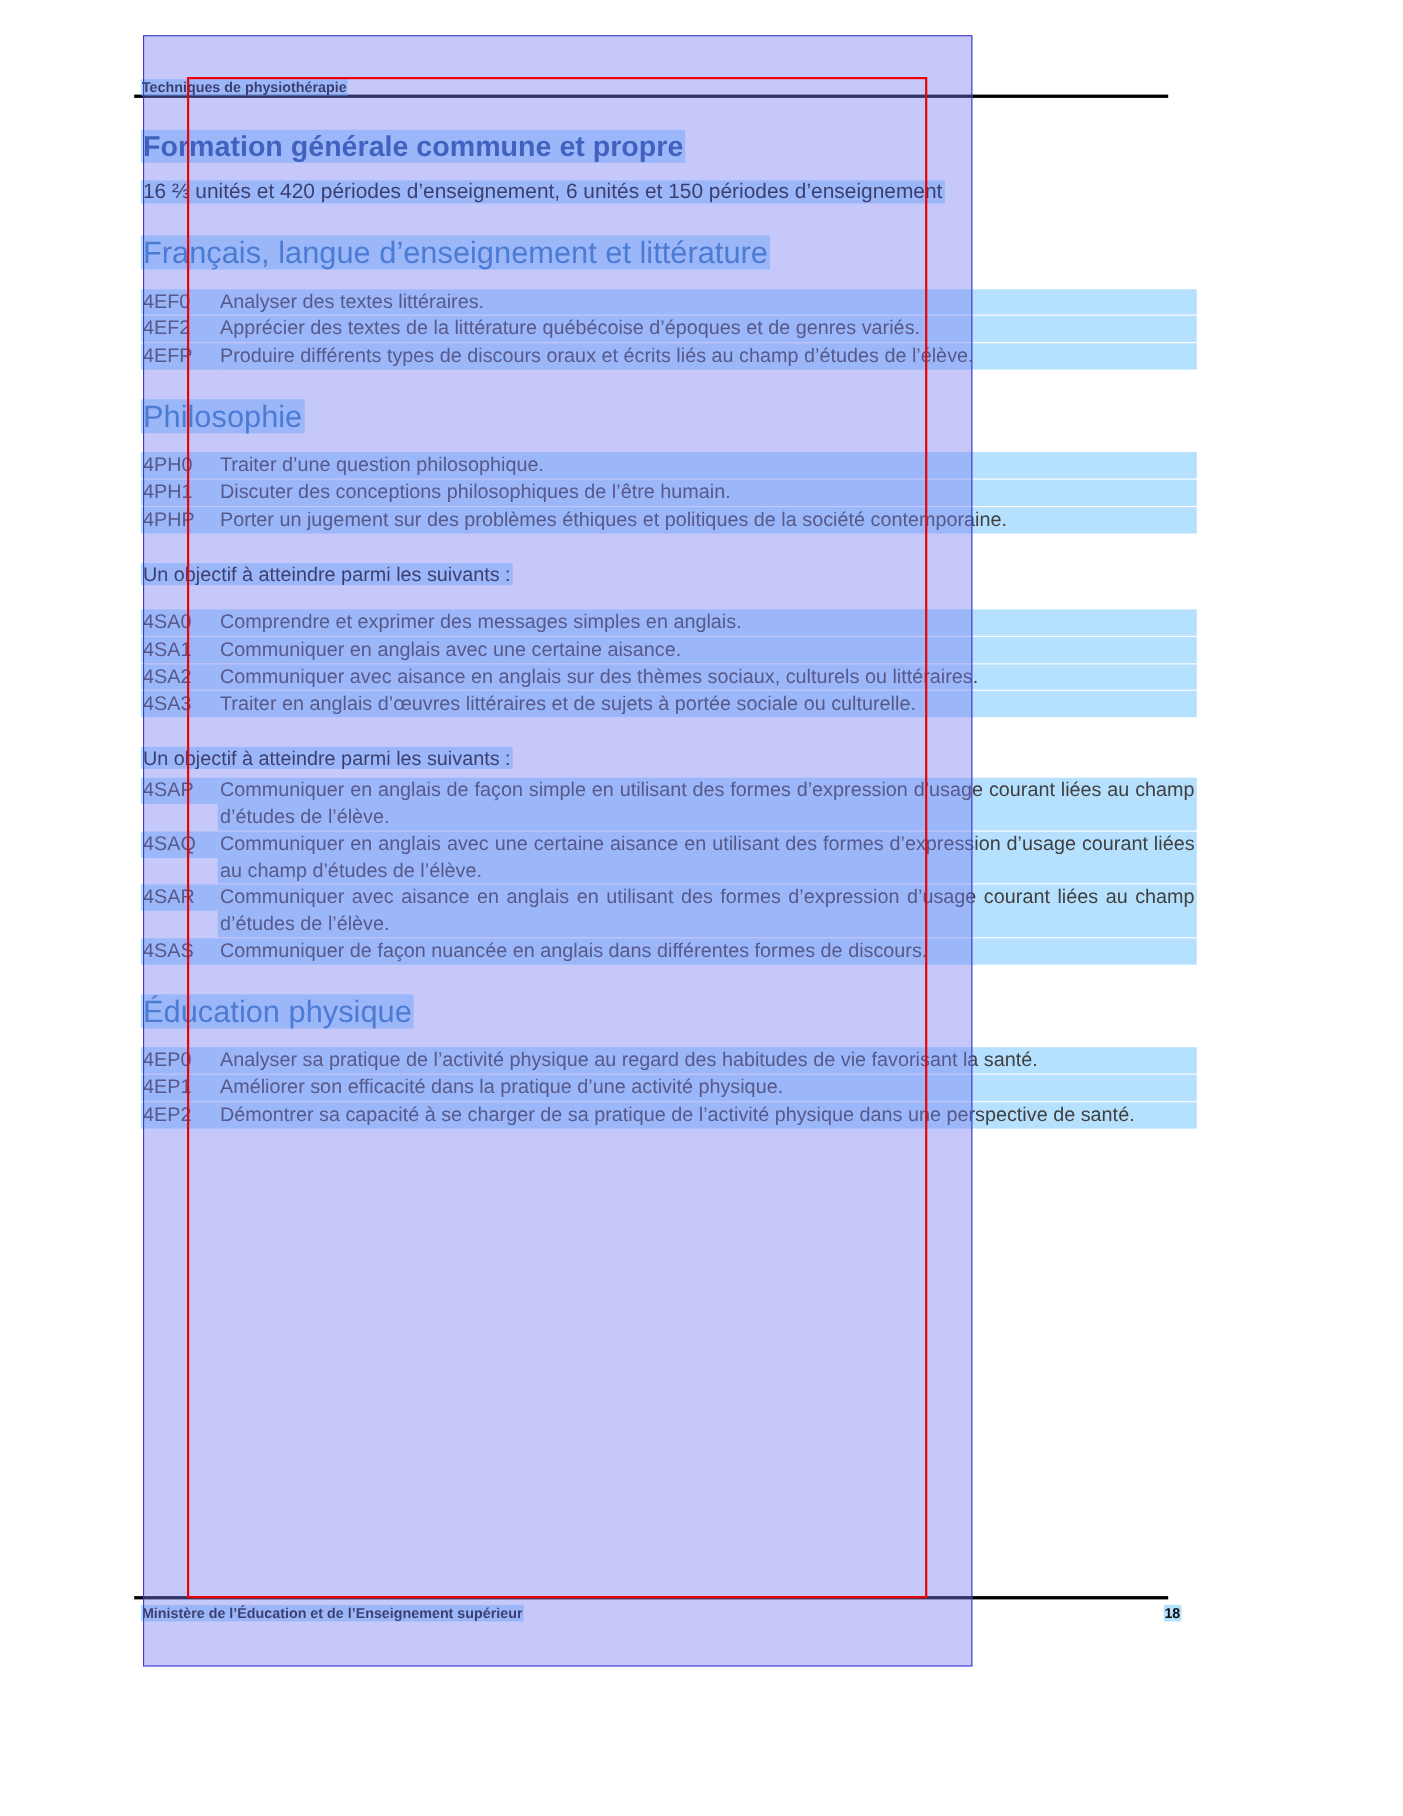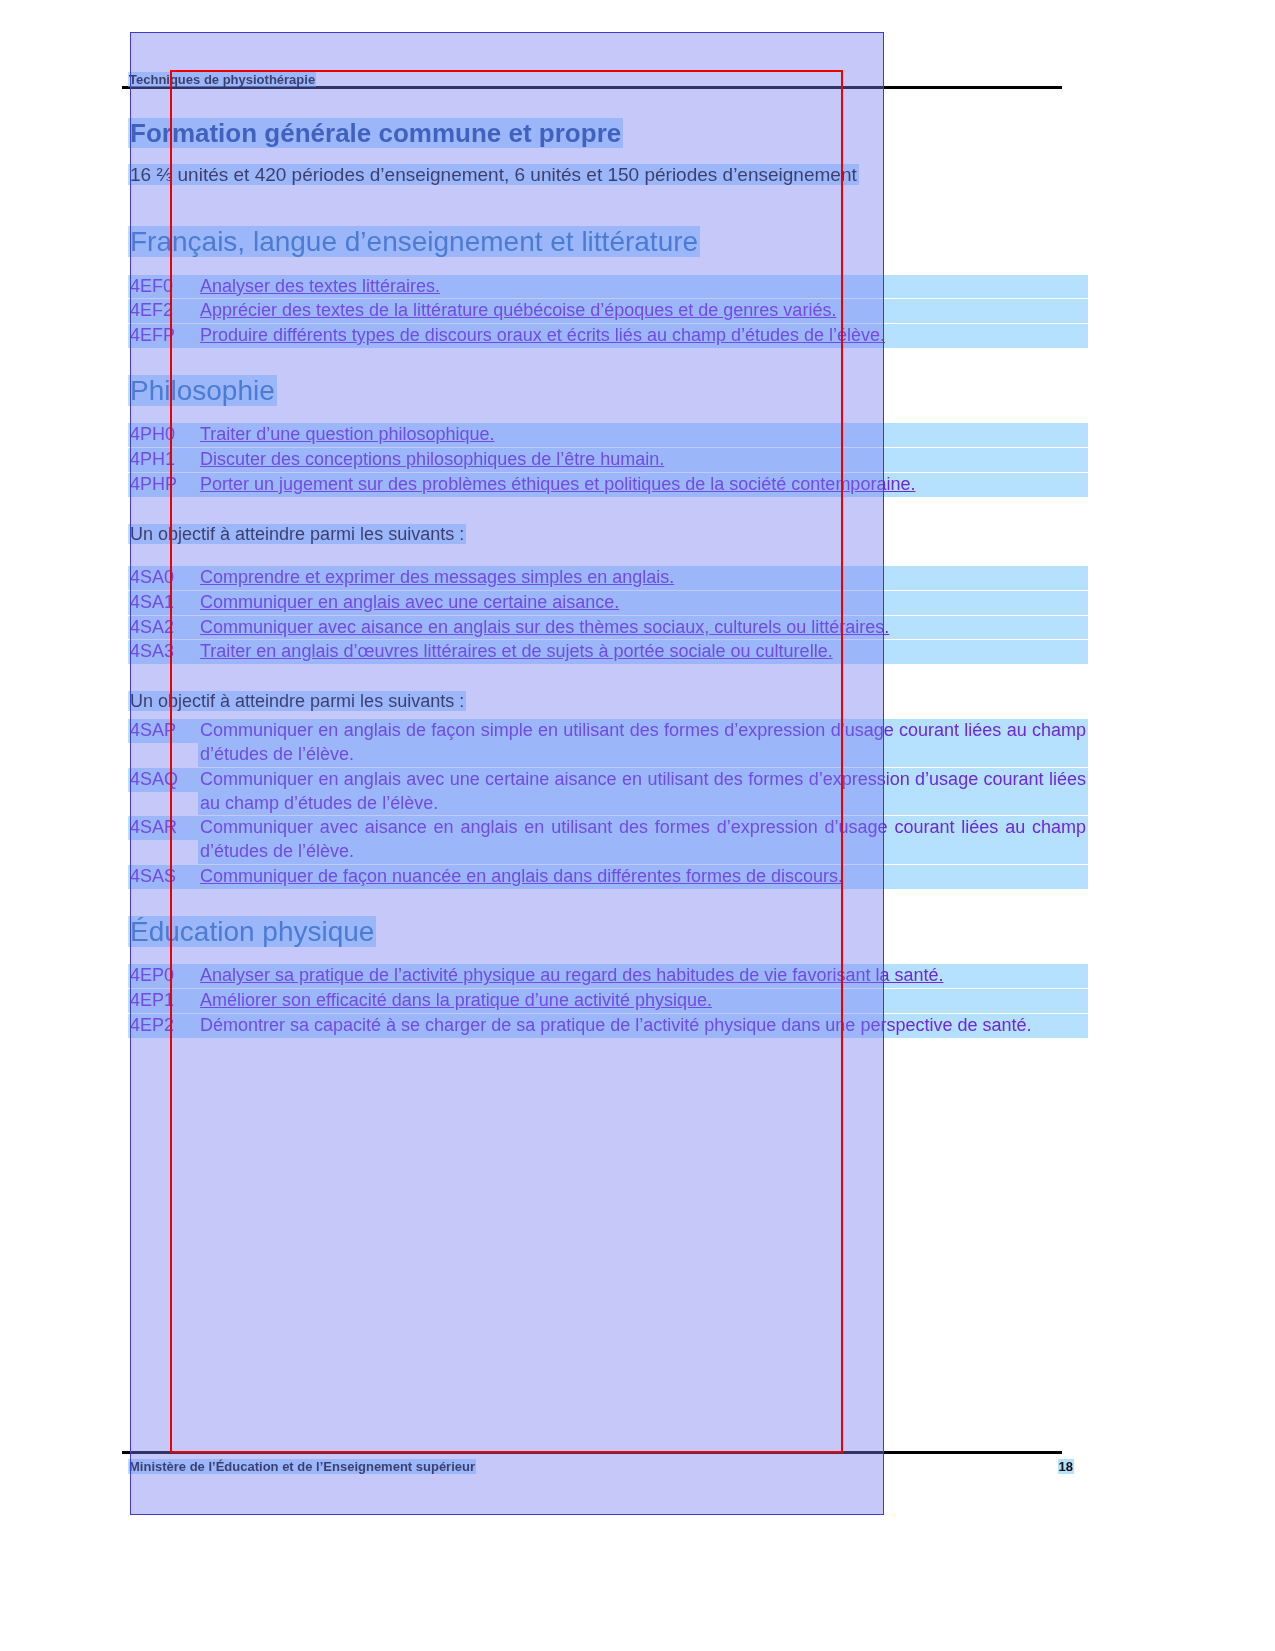--- a/index.html
+++ b/index.html
@@ -107,21 +107,21 @@
     font-weight: bold;
     color: #1b4f9c;
     margin: 0 0 14px 0;
     line-height: 1.2;
   }
   h1.section-title span { padding: 0 2px; }
 
   p.lead {
     font-size: 19px;
     color: #111111;
-    margin: 0 0 38px 0;
+    margin: 0 0 26px 0;
     line-height: 1.25;
   }
   p.lead span { padding: 0 2px; }
 
   h2.sub-title {
     font-size: 28px;
     font-weight: normal;
     color: #2e7bbf;
     margin: 0 0 16px 0;
     line-height: 1.2;
@@ -137,35 +137,35 @@
   p.note span { padding: 0 2px; }
   p.note.spaced { margin-bottom: 20px; }
 
   .obj-list {
     margin: 0 0 26px 0;
   }
   .obj-row {
     display: flex;
     align-items: flex-start;
     font-size: 18px;
-    color: #6d28d9;
+    color: #404040;
     line-height: 1.32;
     margin-bottom: 1px;
   }
   .obj-code {
     flex: 0 0 66px;
     padding: 0 2px;
     white-space: nowrap;
   }
   .obj-text {
     flex: 1 1 auto;
     text-align: justify;
     padding: 0 2px;
   }
-  .obj-row.nojustify .obj-text { text-align: left; text-decoration: underline; }
+  .obj-row.nojustify .obj-text { text-align: left; }
 </style>
 </head>
 <body>
 
 <div class="page">
 
   <div class="rule rule-top"></div>
   <div class="rule rule-bottom"></div>
 
   <div class="header-text">Techniques de physiothérapie</div>

